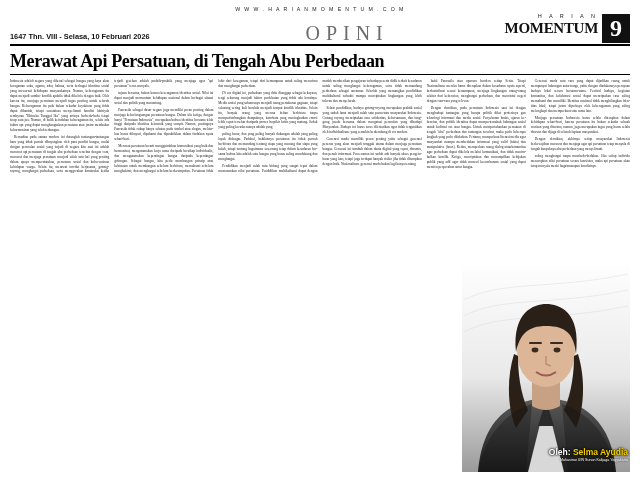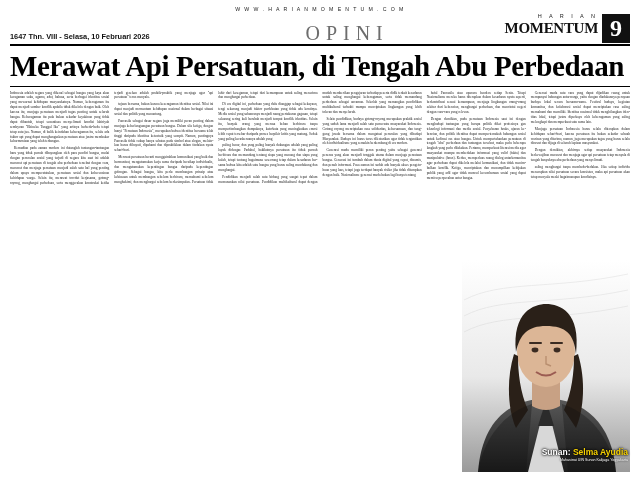--- a/index.html
+++ b/index.html
@@ -87,21 +87,21 @@
     line-height:1;
     padding:2px 8px 3px 8px;
     display:flex;
     align-items:center;
   }
 
   
   .headline{
     font-family:"Liberation Serif", serif;
     font-weight:bold;
-    font-size:29px;
+    font-size:18px;
     line-height:1.02;
     letter-spacing:-0.4px;
     margin:6px 0 4px 0;
     color:#000;
   }
   .rule-thin{
     border-top:1px solid #000;
     margin:0 0 4px 0;
   }
 
@@ -239,19 +239,19 @@
       <path d="M84 96 L84 104 L89 106" fill="none" stroke="#b98f70" stroke-width="1.4"></path>
       <path d="M74 112 Q84 119 94 112" fill="none" stroke="#9b5c52" stroke-width="2"></path>
 
       <path d="M16 212 C22 176, 44 152, 70 144 L64 212 Z" fill="#111" opacity="0.35"></path>
       <path d="M154 212 C148 176, 126 152, 100 144 L106 212 Z" fill="#111" opacity="0.35"></path>
     </svg>
   </div>
 
   <div class="byline">
     <div class="oleh">
-      <span>Sunan:</span>
+      <span>Oleh:</span>
       <span class="nm">Selma Ayudia</span>
     </div>
     <div class="role">Mahasiswi UIN Sunan Kalijaga Yogyakarta</div>
   </div>
 
 </div>
 
 </body></html>

